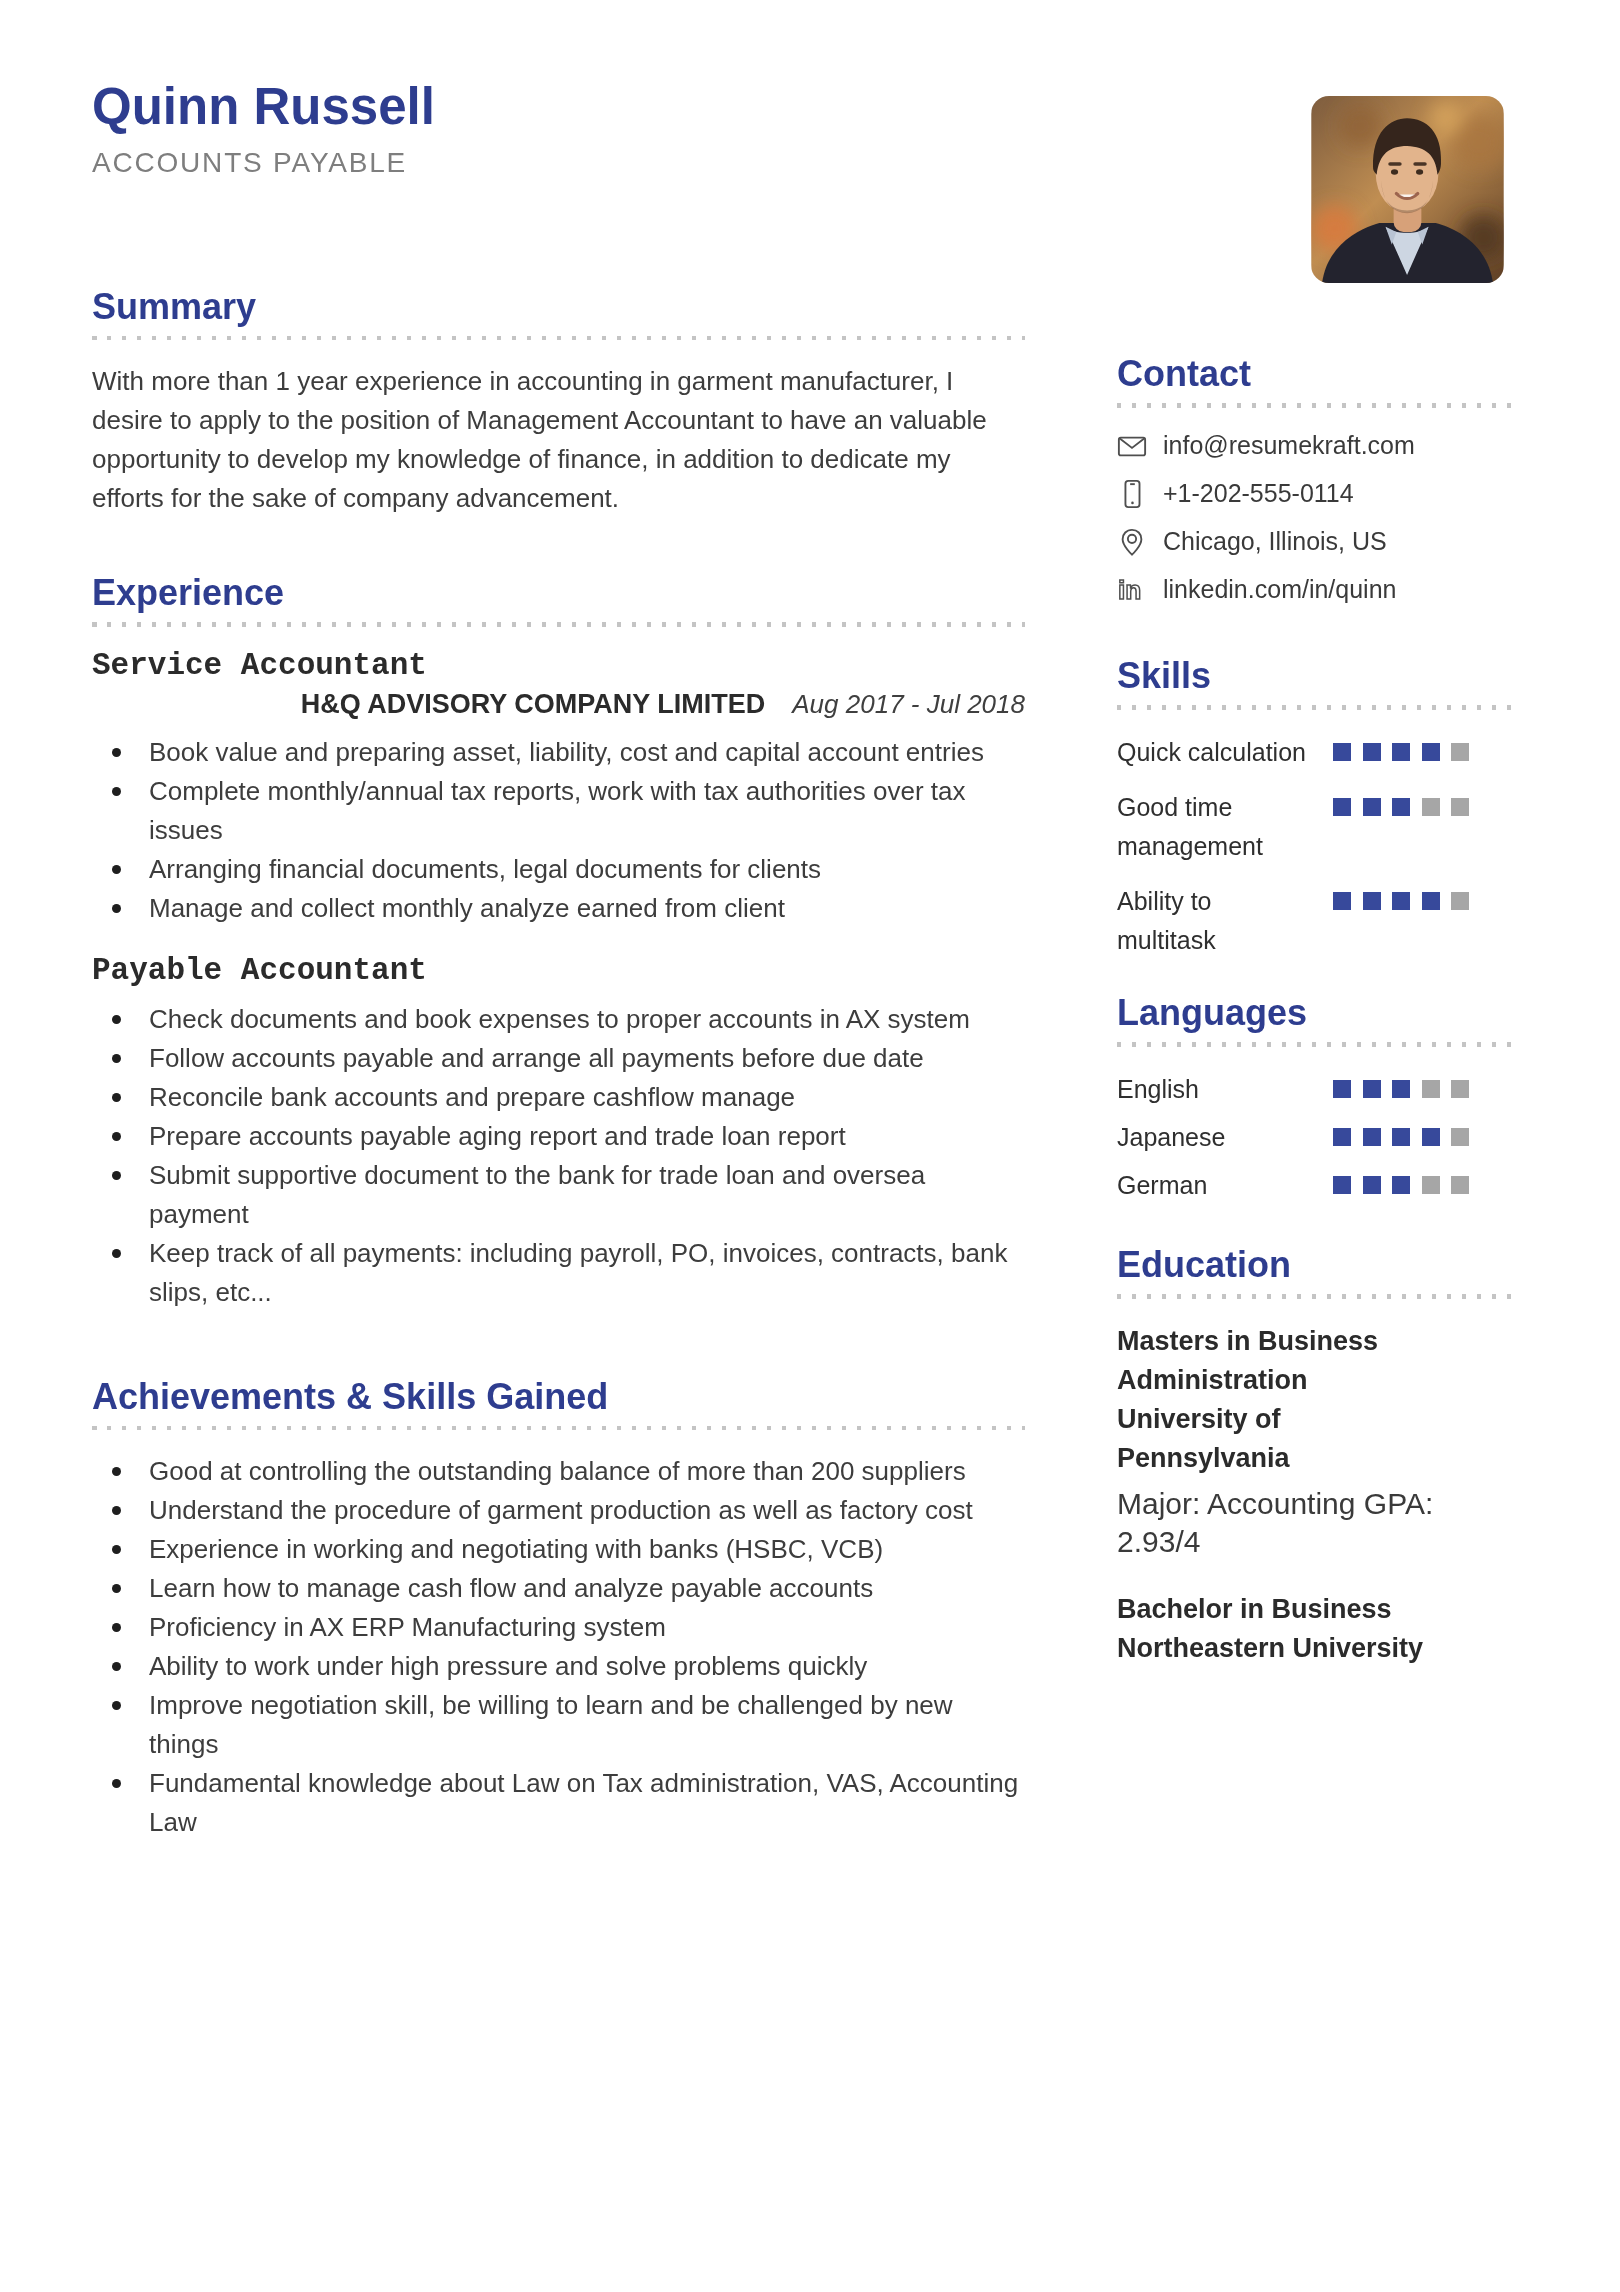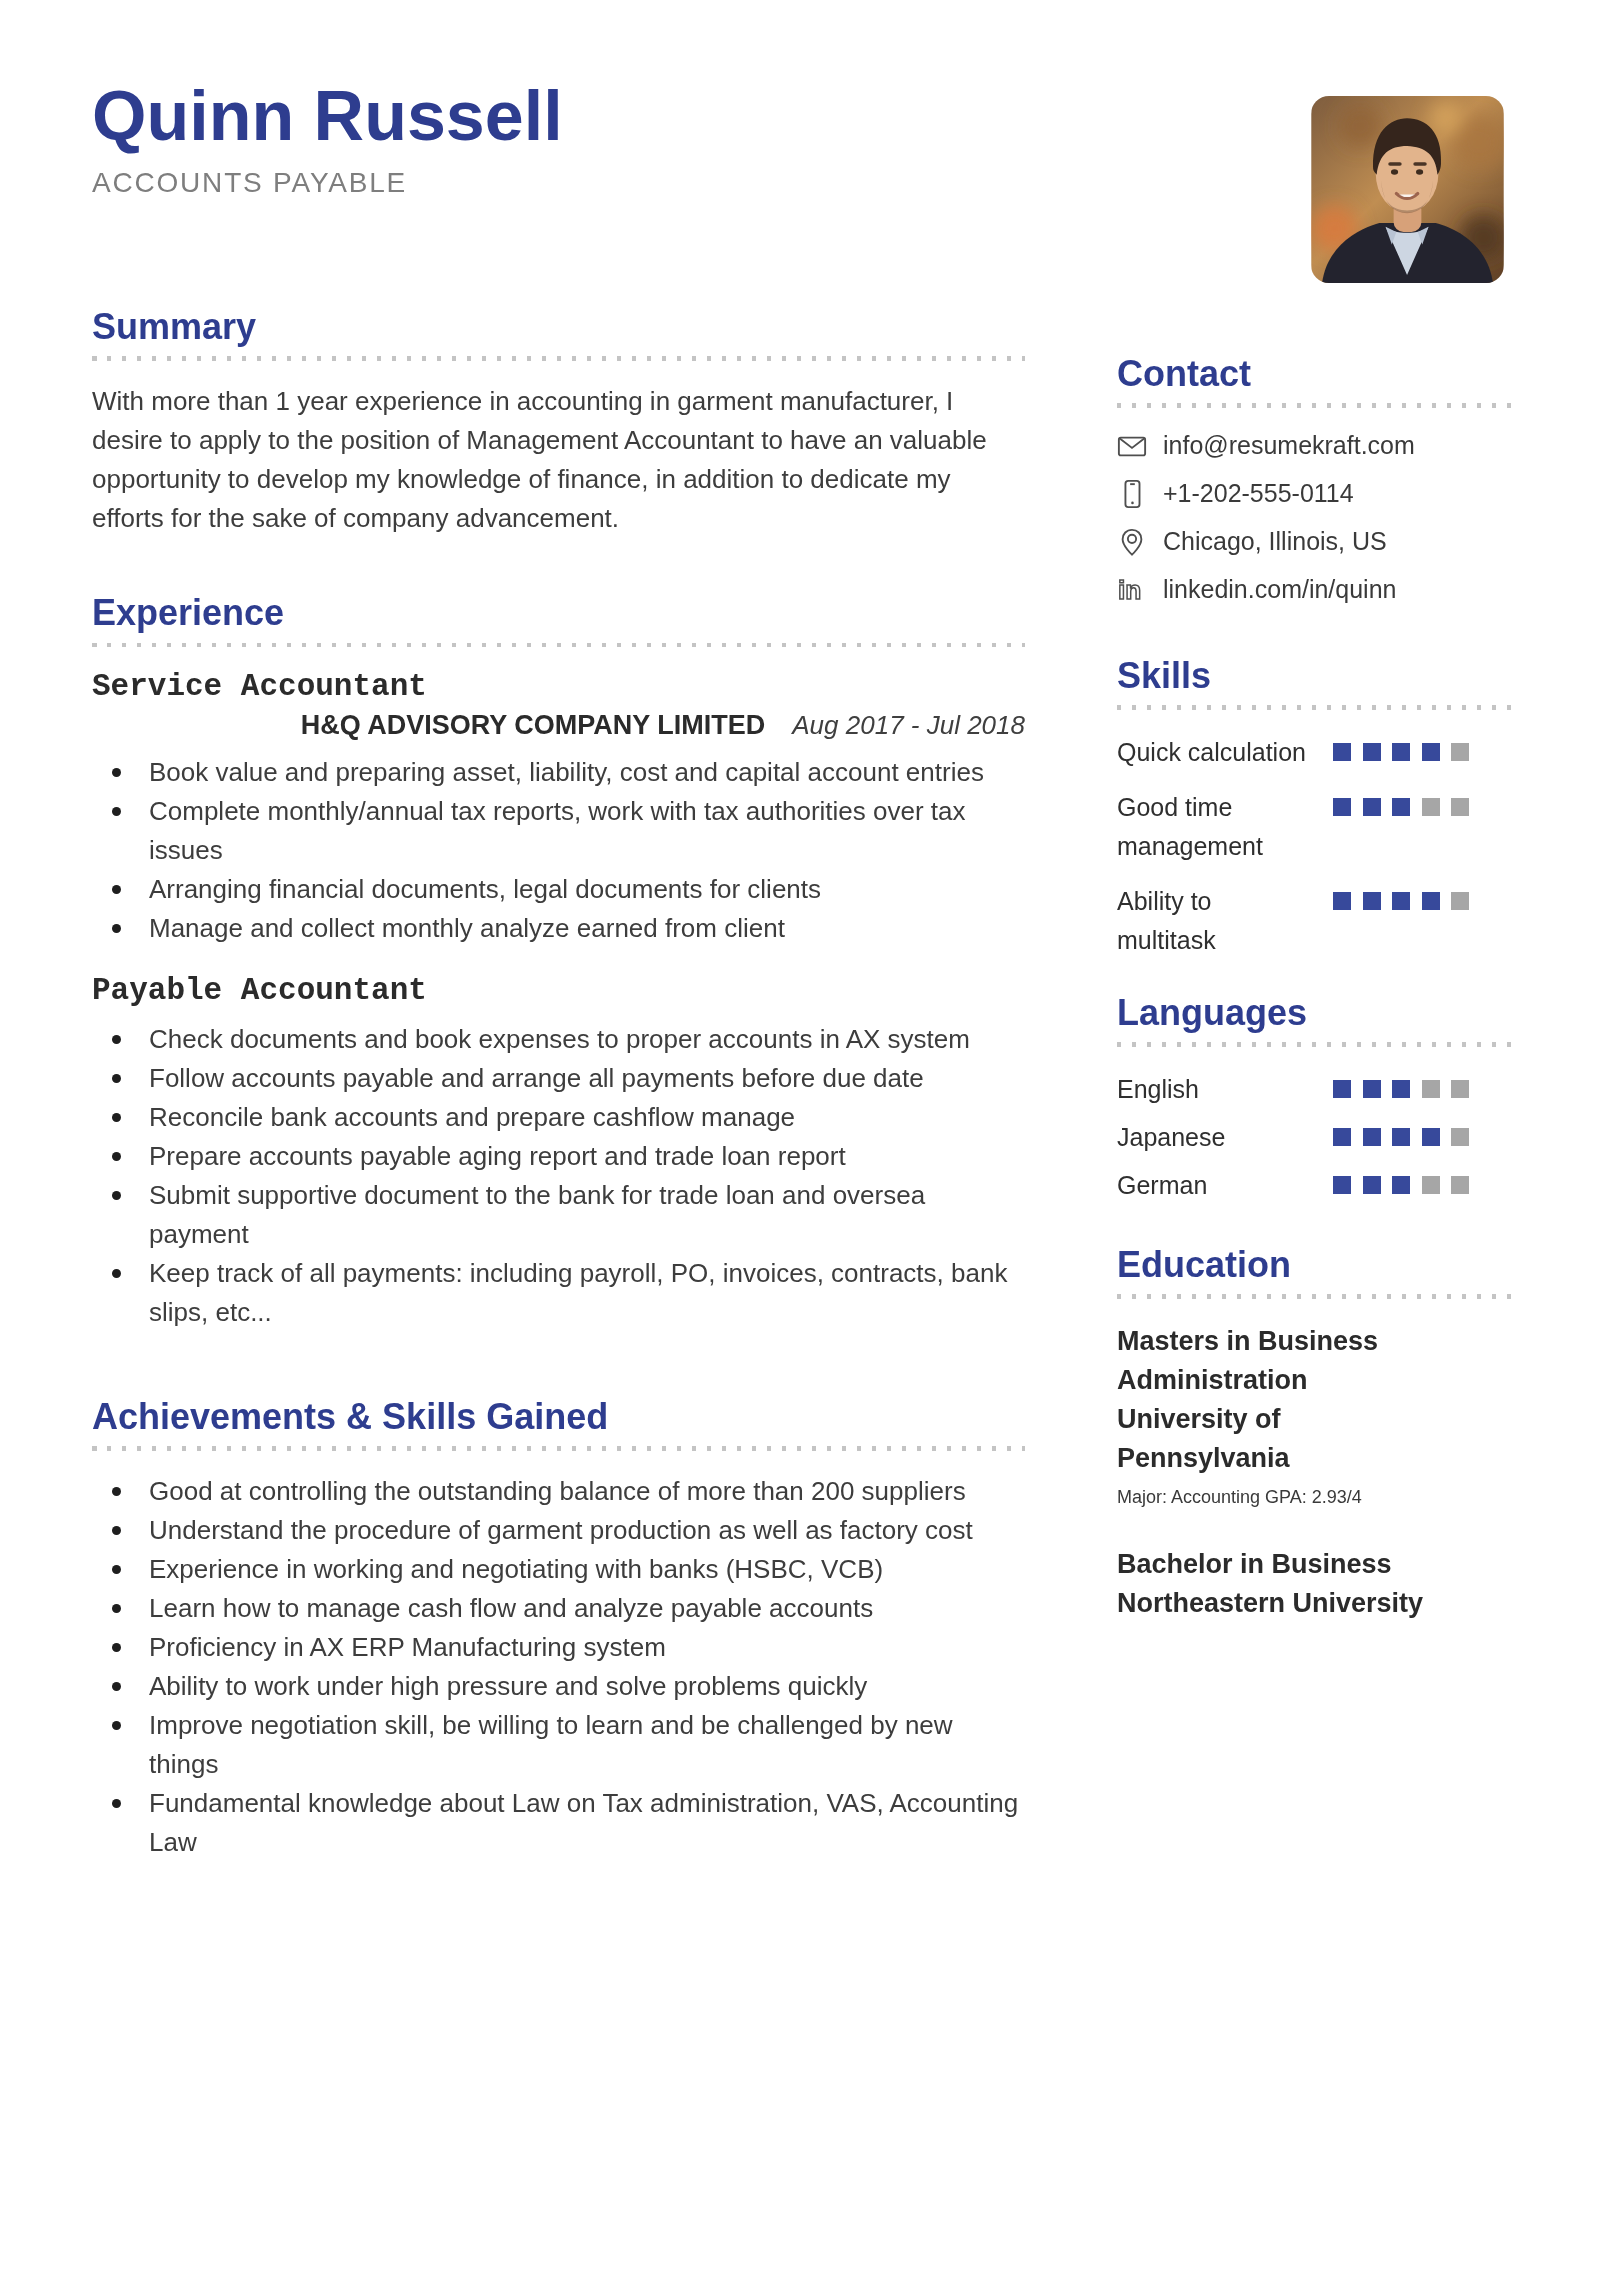--- a/index.html
+++ b/index.html
@@ -20,21 +20,21 @@
     --sq-on:#37499b;
     --sq-off:#a6a6a6;
     --icon:#4f4f4f;
   }
   .col-left{position:absolute;left:92px;top:0;width:933px;}
   .col-right{position:absolute;left:1117px;top:0;width:395px;}
 
   
   .name{
     margin:79px 0 0 0;
-    font-size:70px;line-height:1.08;font-weight:700;
+    font-size:51px;line-height:1.08;font-weight:700;
     color:var(--heading);letter-spacing:0px;
   }
   .subtitle{
     margin-top:12.5px;
     font-size:28px;letter-spacing:1.8px;color:var(--subtle);
   }
 
   
   .photo{
     position:absolute;left:1311px;top:96px;width:193px;height:187px;
@@ -101,21 +101,21 @@
   .sq.on{background:var(--sq-on);}
   .sq.off{background:var(--sq-off);}
 
   .lang .rate-row{margin-bottom:9px;}
 
   .edu{margin-bottom:29px;}
   .edu-degree,.edu-school{
     font-size:27px;line-height:39px;font-weight:700;color:var(--dark);
     white-space:pre-line;
   }
-  .edu-details{margin-top:0;font-size:18px;line-height:38px;color:#3a3a3a;}
+  .edu-details{margin-top:7px;font-size:30px;line-height:38px;color:#3a3a3a;}
 </style>
 </head>
 <body>
 
 <div class="page">
 
   <div class="photo">
     <svg viewBox="0 0 215 209" width="193" height="187">
       <defs>
         <linearGradient id="bg" x1="0" y1="0" x2="1" y2="1">

